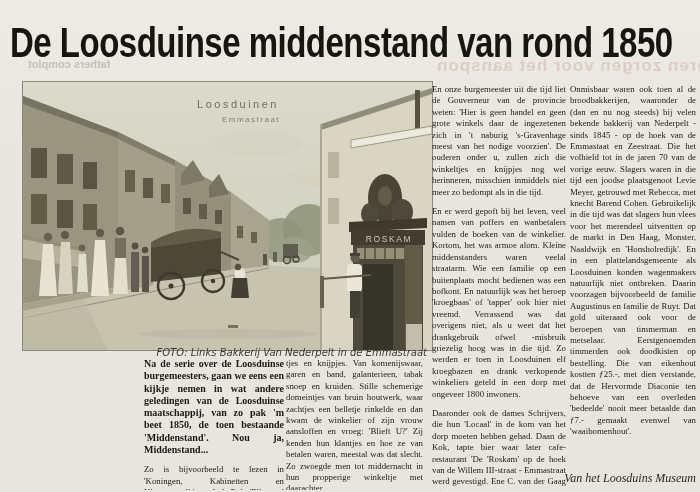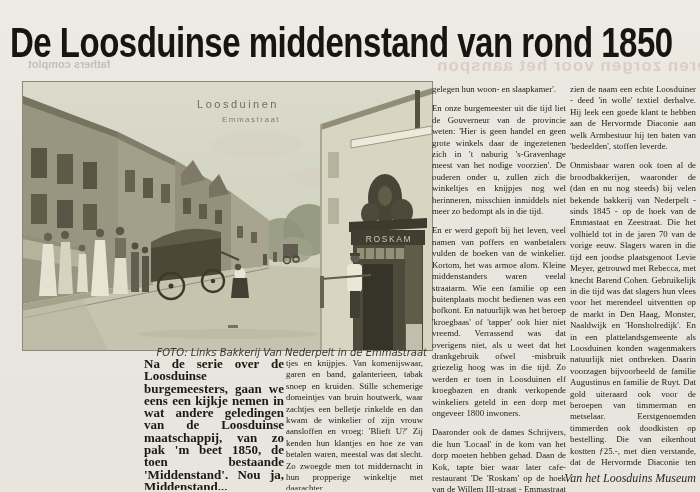--- a/index.html
+++ b/index.html
@@ -40,21 +40,21 @@
     font-family:"DejaVu Sans", sans-serif;font-style:italic;
     font-size:10px;color:#3b382f;
   }
   
   .col{position:absolute;text-align:justify;font-size:8.8px;line-height:11.4px;overflow:hidden;}
   .col p{margin:0 0 8px 0;}
   .col1{left:144px;top:358px;width:140px;height:132px;}
   .col2{left:286px;top:358px;width:137px;height:132px;}
   .col3{left:432px;top:84px;width:134px;height:408px;}
   .col4{left:570px;top:84px;width:126px;height:384px;}
-  .intro{font-weight:bold;font-size:13px;line-height:12.3px;color:#1d1912;}
+  .intro{font-weight:bold;font-size:10px;line-height:12.3px;color:#1d1912;}
   .credit{
     position:absolute;left:560px;top:471px;width:136px;
     text-align:right;font-style:italic;font-size:12px;color:#2b2720;
   }
 </style>
 </head>
 <body>
 
 <div class="page">
 
@@ -213,26 +213,24 @@
   <div class="col col1">
     <p class="intro">Na de serie over de Loosduinse burgemeesters, gaan we eens een kijkje nemen in wat andere geledingen van de Loosduinse maatschappij, van zo pak 'm beet 1850, de toen bestaande 'Middenstand'. Nou ja, Middenstand...</p>
     <p>Zo is bijvoorbeeld te lezen in 'Koningen, Kabinetten en Klompenvolk' van J. de Rek: 'Elke stad was vol winkel-</p>
   </div>
 
   <div class="col col2">
     <p>tjes en knijpjes. Van komenijswaar, garen en band, galanterieen, tabak snoep en kruiden. Stille schemerige domeintjes van bruin houtwerk, waar zachtjes een belletje rinkelde en dan kwam de winkelier of zijn vrouw aansloffen en vroeg: 'Blieft U?' Zij kenden hun klantjes en hoe ze van betalen waren, meestal was dat slecht. Zo zwoegde men tot middernacht in hun propperige winkeltje met daarachter</p>
   </div>
 
   <div class="col col3">
-    <p>gelegen hun woon- en slaapkamer'.</p>
     <p>En onze burgemeester uit die tijd liet de Gouverneur van de provincie weten: 'Hier is geen handel en geen grote winkels daar de ingezetenen zich in 't naburig 's-Gravenhage meest van het nodige voorzien'. De ouderen onder u, zullen zich die winkeltjes en knijpjes nog wel herinneren, misschien inmiddels niet meer zo bedompt als in die tijd.</p>
     <p>En er werd gepoft bij het leven, veel namen van poffers en wanbetalers vulden de boeken van de winkelier. Kortom, het was armoe alom. Kleine middenstanders waren veelal straatarm. Wie een familie op een buitenplaats mocht bedienen was een bofkont. En natuurlijk was het beroep 'kroegbaas' of 'tapper' ook hier niet vreemd. Verrassend was dat overigens niet, als u weet dat het drankgebruik ofwel -misbruik griezelig hoog was in die tijd. Zo werden er toen in Loosduinen elf kroegbazen en drank verkopende winkeliers geteld in een dorp met ongeveer 1800 inwoners.</p>
     <p>Daaronder ook de dames Schrijvers, die hun 'Locaal' in de kom van het dorp moeten hebben gehad. Daan de Kok, tapte bier waar later cafe-restaurant 'De 'Roskam' op de hoek van de Willem III-straat - Emmastraat werd gevestigd. Ene C. van der Gaag - ge-</p>
   </div>
 
   <div class="col col4">
-    <p>zien de naam een echte Loosduiner - deed 'in wolle' textiel derhalve. Hij leek een goede klant te hebben aan de Hervormde Diaconie aan welk Armbestuur hij ten baten van 'bedeelden', stoffen leverde.</p>
     <p>Onmisbaar waren ook toen al de broodbakkerijen, waaronder de (dan en nu nog steeds) bij velen bekende bakkerij van Nederpelt - sinds 1845 - op de hoek van de Emmastaat en Zeestraat. Die het volhield tot in de jaren 70 van de vorige eeuw. Slagers waren in die tijd een joodse plaatsgenoot Levie Meyer, getrouwd met Rebecca, met knecht Barend Cohen. Gebruikelijk in die tijd was dat slagers hun vlees voor het merendeel uitventten op de markt in Den Haag, Monster, Naaldwijk en 'Honsholredijk'. En in een plattelandsgemeente als Loosduinen konden wagenmakers natuurlijk niet ontbreken. Daarin voorzagen bijvoorbeeld de familie Augustinus en familie de Ruyt. Dat gold uiteraard ook voor de beroepen van timmerman en metselaar. Eerstgenoemden timmerden ook doodkisten op bestelling. Die van eikenhout kostten ƒ25.-, met dien verstande, dat de Hervormde Diaconie ten behoeve van een overleden 'bedeelde' nooit meer betaalde dan ƒ7.- gemaakt evenwel van 'waaibomenhout'.</p>
   </div>
 
   <div class="credit">Van het Loosduins Museum</div>
 
 </div>
 
 </body></html>

